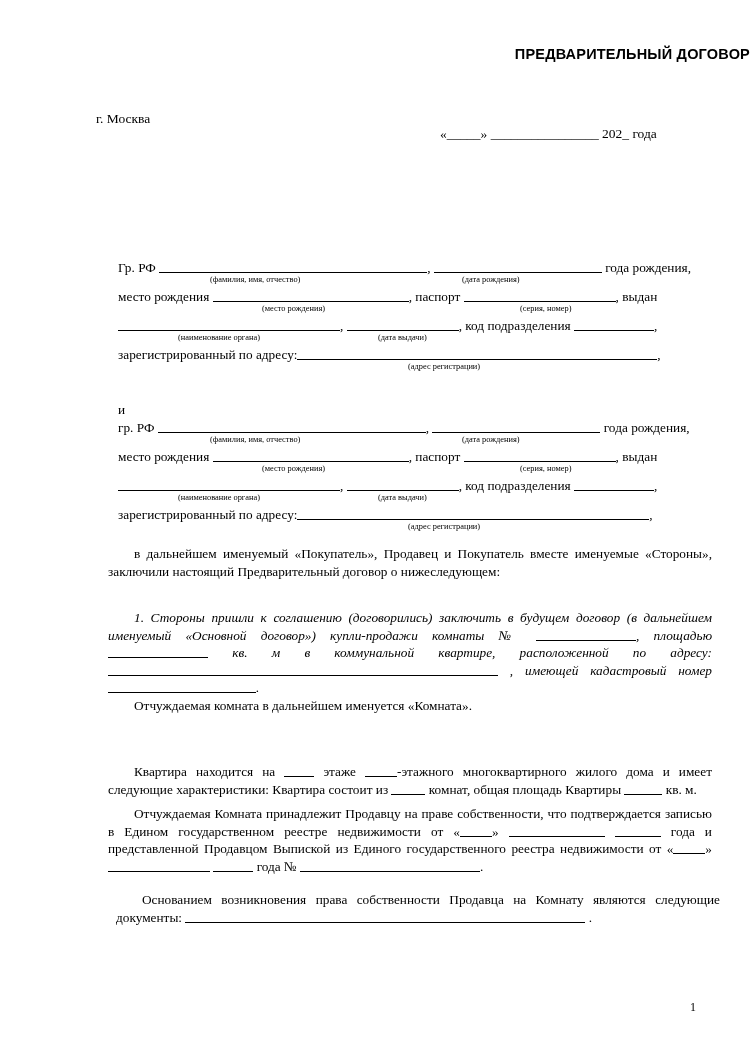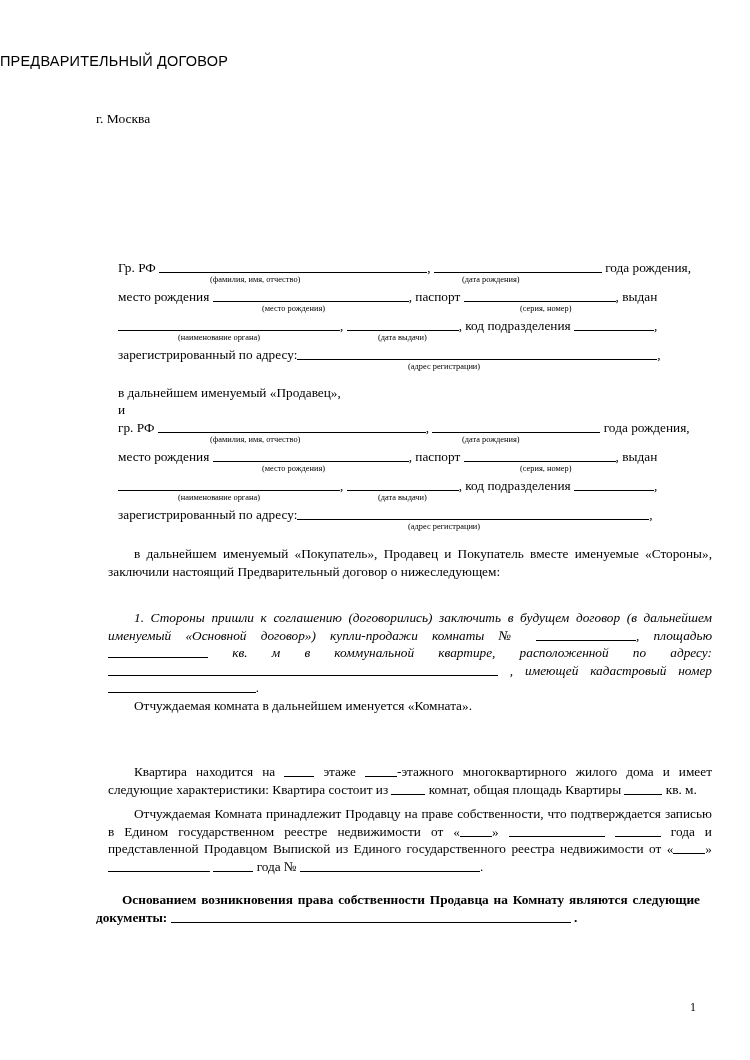--- a/index.html
+++ b/index.html
@@ -14,25 +14,25 @@
     background: #ffffff;
     font-family: "Liberation Serif", "DejaVu Serif", serif;
     color: #000000;
     overflow: hidden;
   }
 
   
   .doc-title {
     position: absolute;
     left: 0;
-    top: 52px;
+    top: 45px;
     width: 750px;
-    text-align: left;
+    text-align: right;
     font-family: "Liberation Sans", "DejaVu Sans", sans-serif;
-    font-weight: normal;
+    font-weight: bold;
     font-size: 14.5px;
     letter-spacing: 0.2px;
     line-height: 19px;
   }
   .doc-subtitle {
     position: absolute;
     left: 0;
     top: 71px;
     width: 750px;
     text-align: center;
@@ -104,20 +104,21 @@
     font-size: 12px;
   }
 </style>
 </head>
 <body>
 
 <div class="page">
 
   <div class="doc-title">ПРЕДВАРИТЕЛЬНЫЙ ДОГОВОР</div>
   <div class="city">г. Москва</div>
+  <div class="dateline">«_____» ________________ 202_ года</div>
 
   <div class="rowline" style="top:259px;">
     <span>Гр. РФ</span>
     <span class="ln" style="width:268px;"></span><span>,</span>
     <span class="ln" style="width:168px;"></span>
     <span>года рождения,</span>
   </div>
   <div class="cap" style="left:210px; top:275px;">(фамилия, имя, отчество)</div>
   <div class="cap" style="left:462px; top:275px;">(дата рождения)</div>
 
@@ -135,21 +136,20 @@
     <span class="ln" style="width:80px;"></span><span>,</span>
   </div>
   <div class="cap" style="left:178px; top:333px;">(наименование органа)</div>
   <div class="cap" style="left:378px; top:333px;">(дата выдачи)</div>
 
   <div class="rowline" style="top:346px;">
     <span>зарегистрированный по адресу:</span><span class="ln" style="width:290px;"></span><span class="ln-dbl" style="width:70px;"></span><span>,</span>
   </div>
   <div class="cap" style="left:408px; top:362px;">(адрес регистрации)</div>
 
-  <div class="rowline" style="top:384px;">в дальнейшем именуемый «Продавец»,</div>
   <div class="rowline" style="top:401px;">и</div>
 
   <div class="rowline" style="top:419px;">
     <span>гр. РФ</span>
     <span class="ln" style="width:268px;"></span>,
     <span class="ln" style="width:168px;"></span>
     <span>года рождения,</span>
   </div>
   <div class="cap" style="left:210px; top:435px;">(фамилия, имя, отчество)</div>
   <div class="cap" style="left:462px; top:435px;">(дата рождения)</div>
@@ -205,21 +205,21 @@
     <span>Отчуждаемая Комната принадлежит Продавцу на праве собственности, что подтверждается записью в Едином государственном реестре недвижимости от «</span><span class="ln" style="width:32px;"></span><span>»</span>
     <span class="ln" style="width:96px;"></span>
     <span class="ln" style="width:46px;"></span>
     <span>года и представленной Продавцом Выпиской из Единого государственного реестра недвижимости от «</span><span class="ln" style="width:32px;"></span><span>»</span>
     <span class="ln" style="width:102px;"></span>
     <span class="ln" style="width:40px;"></span>
     <span>года №</span>
     <span class="ln" style="width:180px;"></span><span>.</span>
   </div>
 
-  <div class="body-block just ind" style="left:96px; width:604px; top:891px;font-weight:bold;">
+  <div class="body-block just ind" style="left:116px; width:604px; top:891px;">
     <span>Основанием возникновения права собственности Продавца на Комнату являются следующие документы:</span>
     <span class="ln" style="width:400px;"></span>
     <span>.</span>
   </div>
 
 
   <div class="pageno">1</div>
 
 </div>
 

